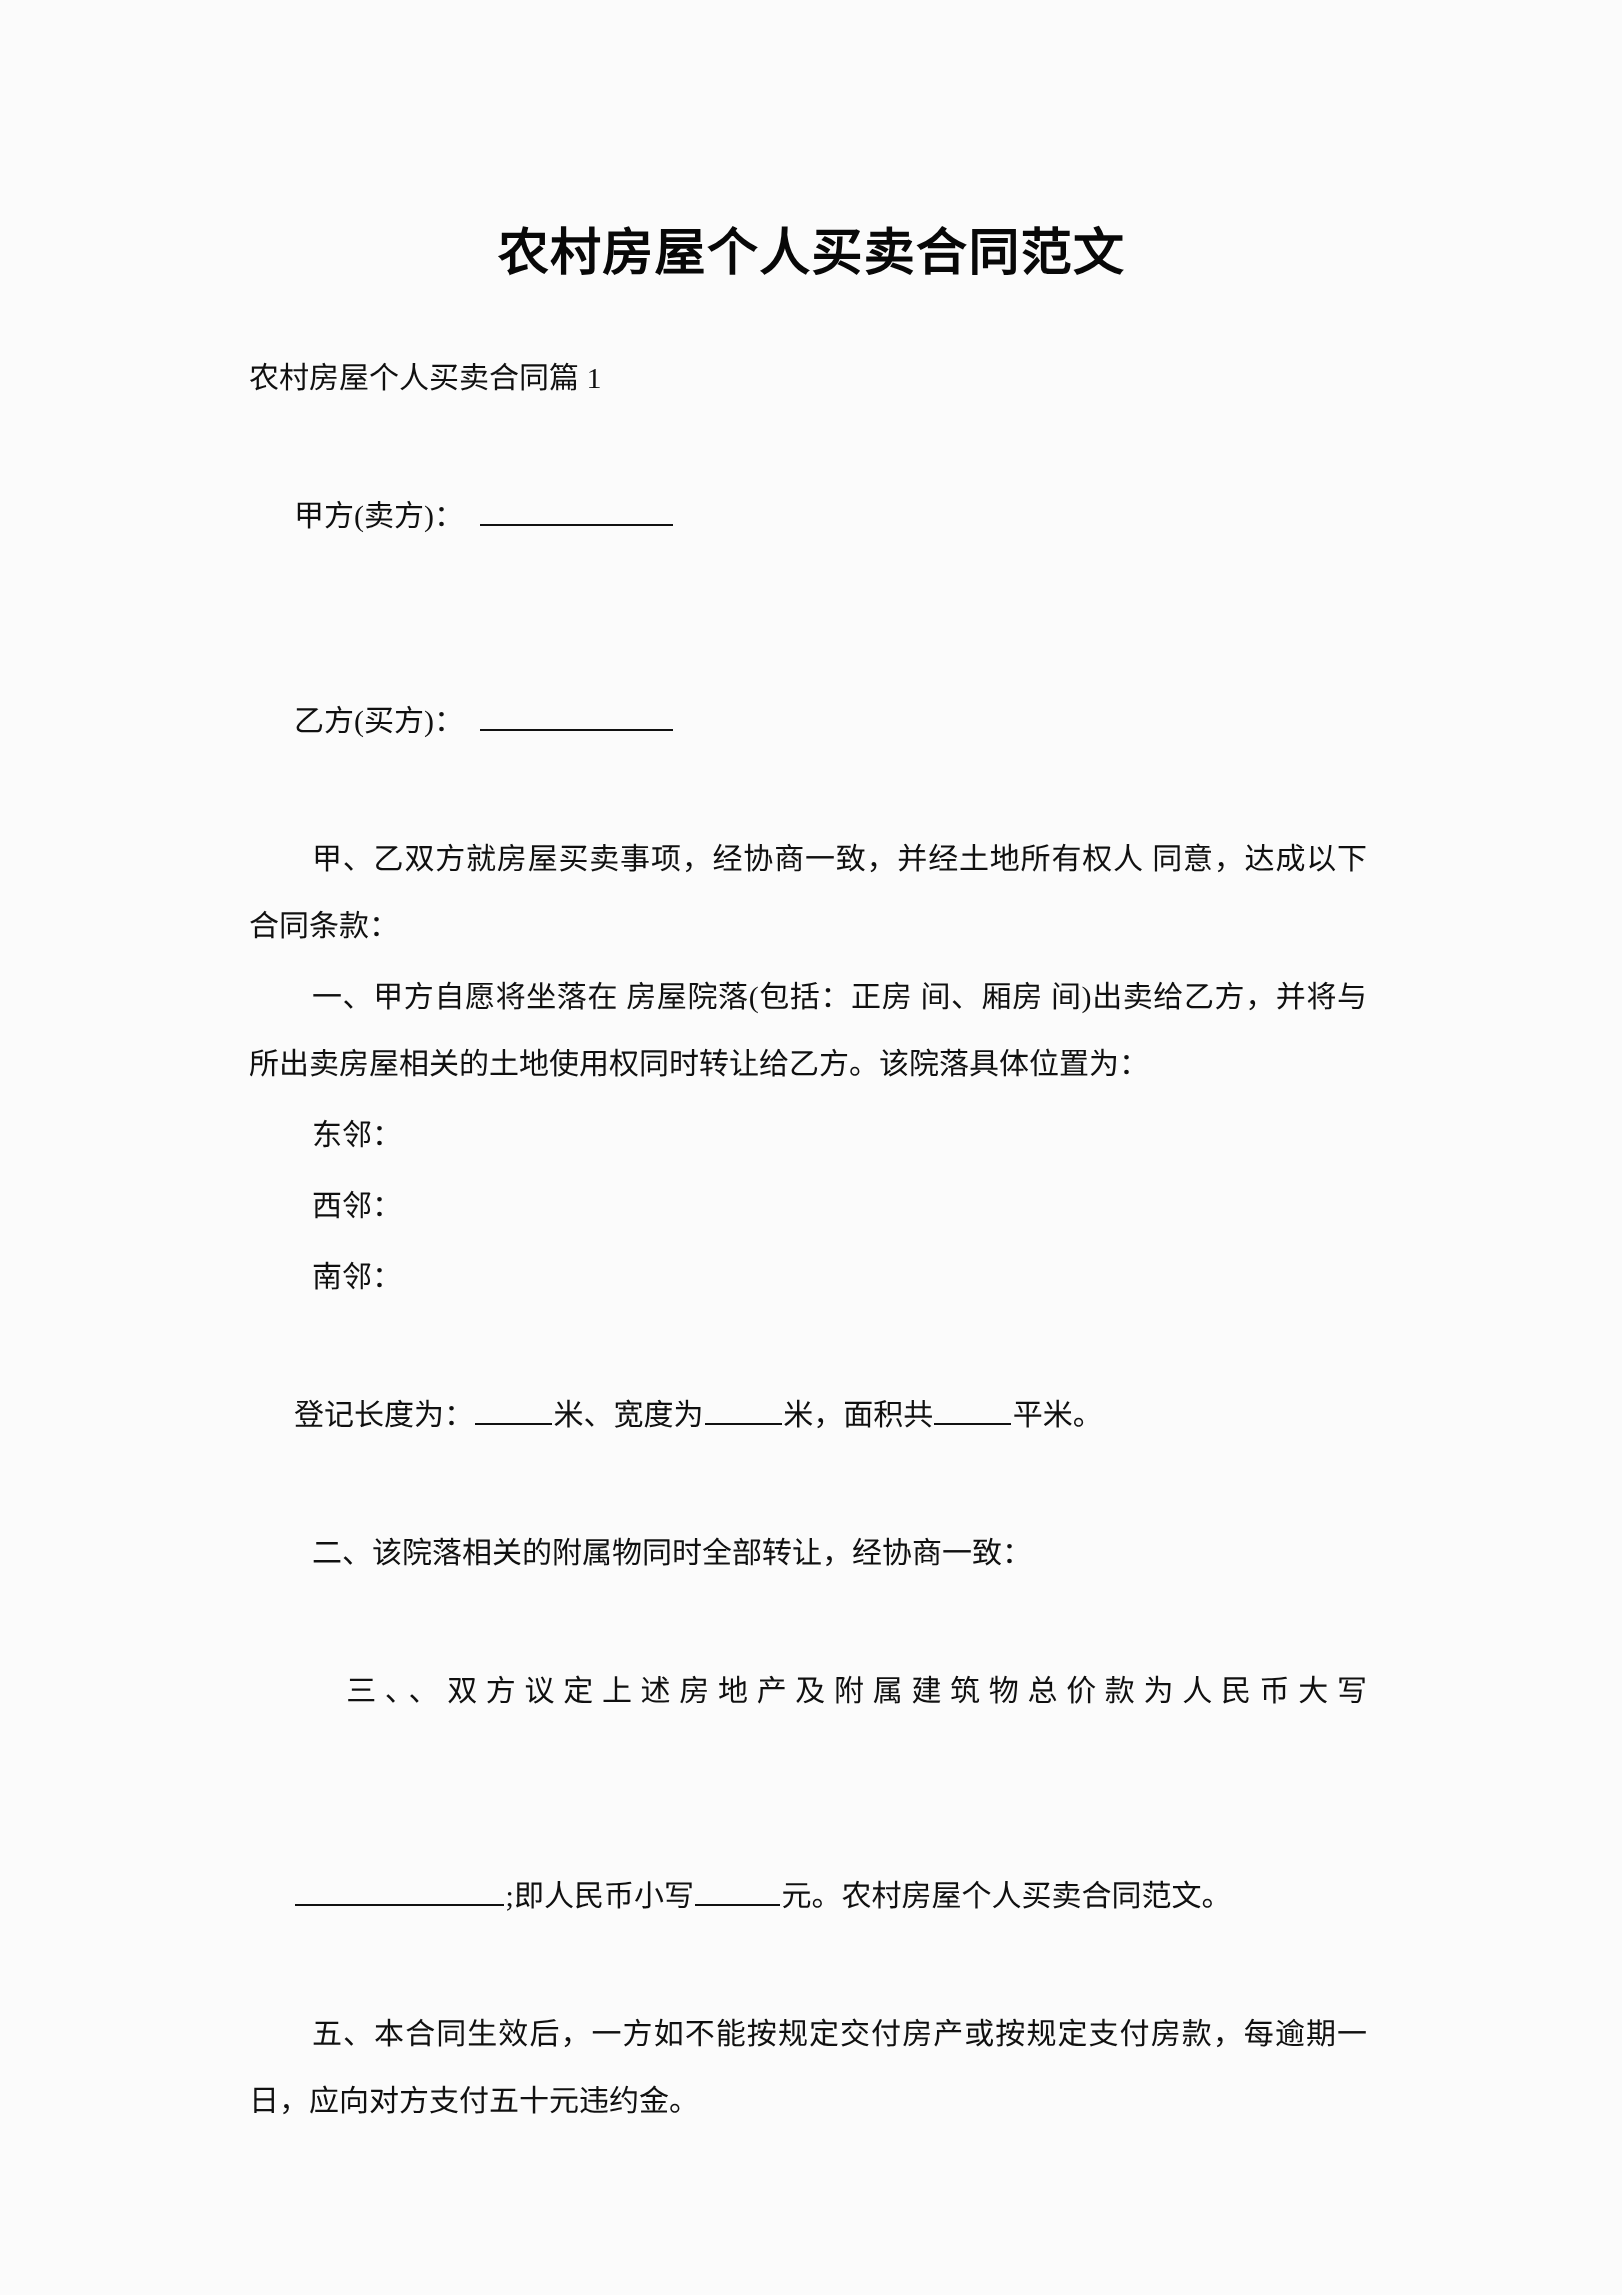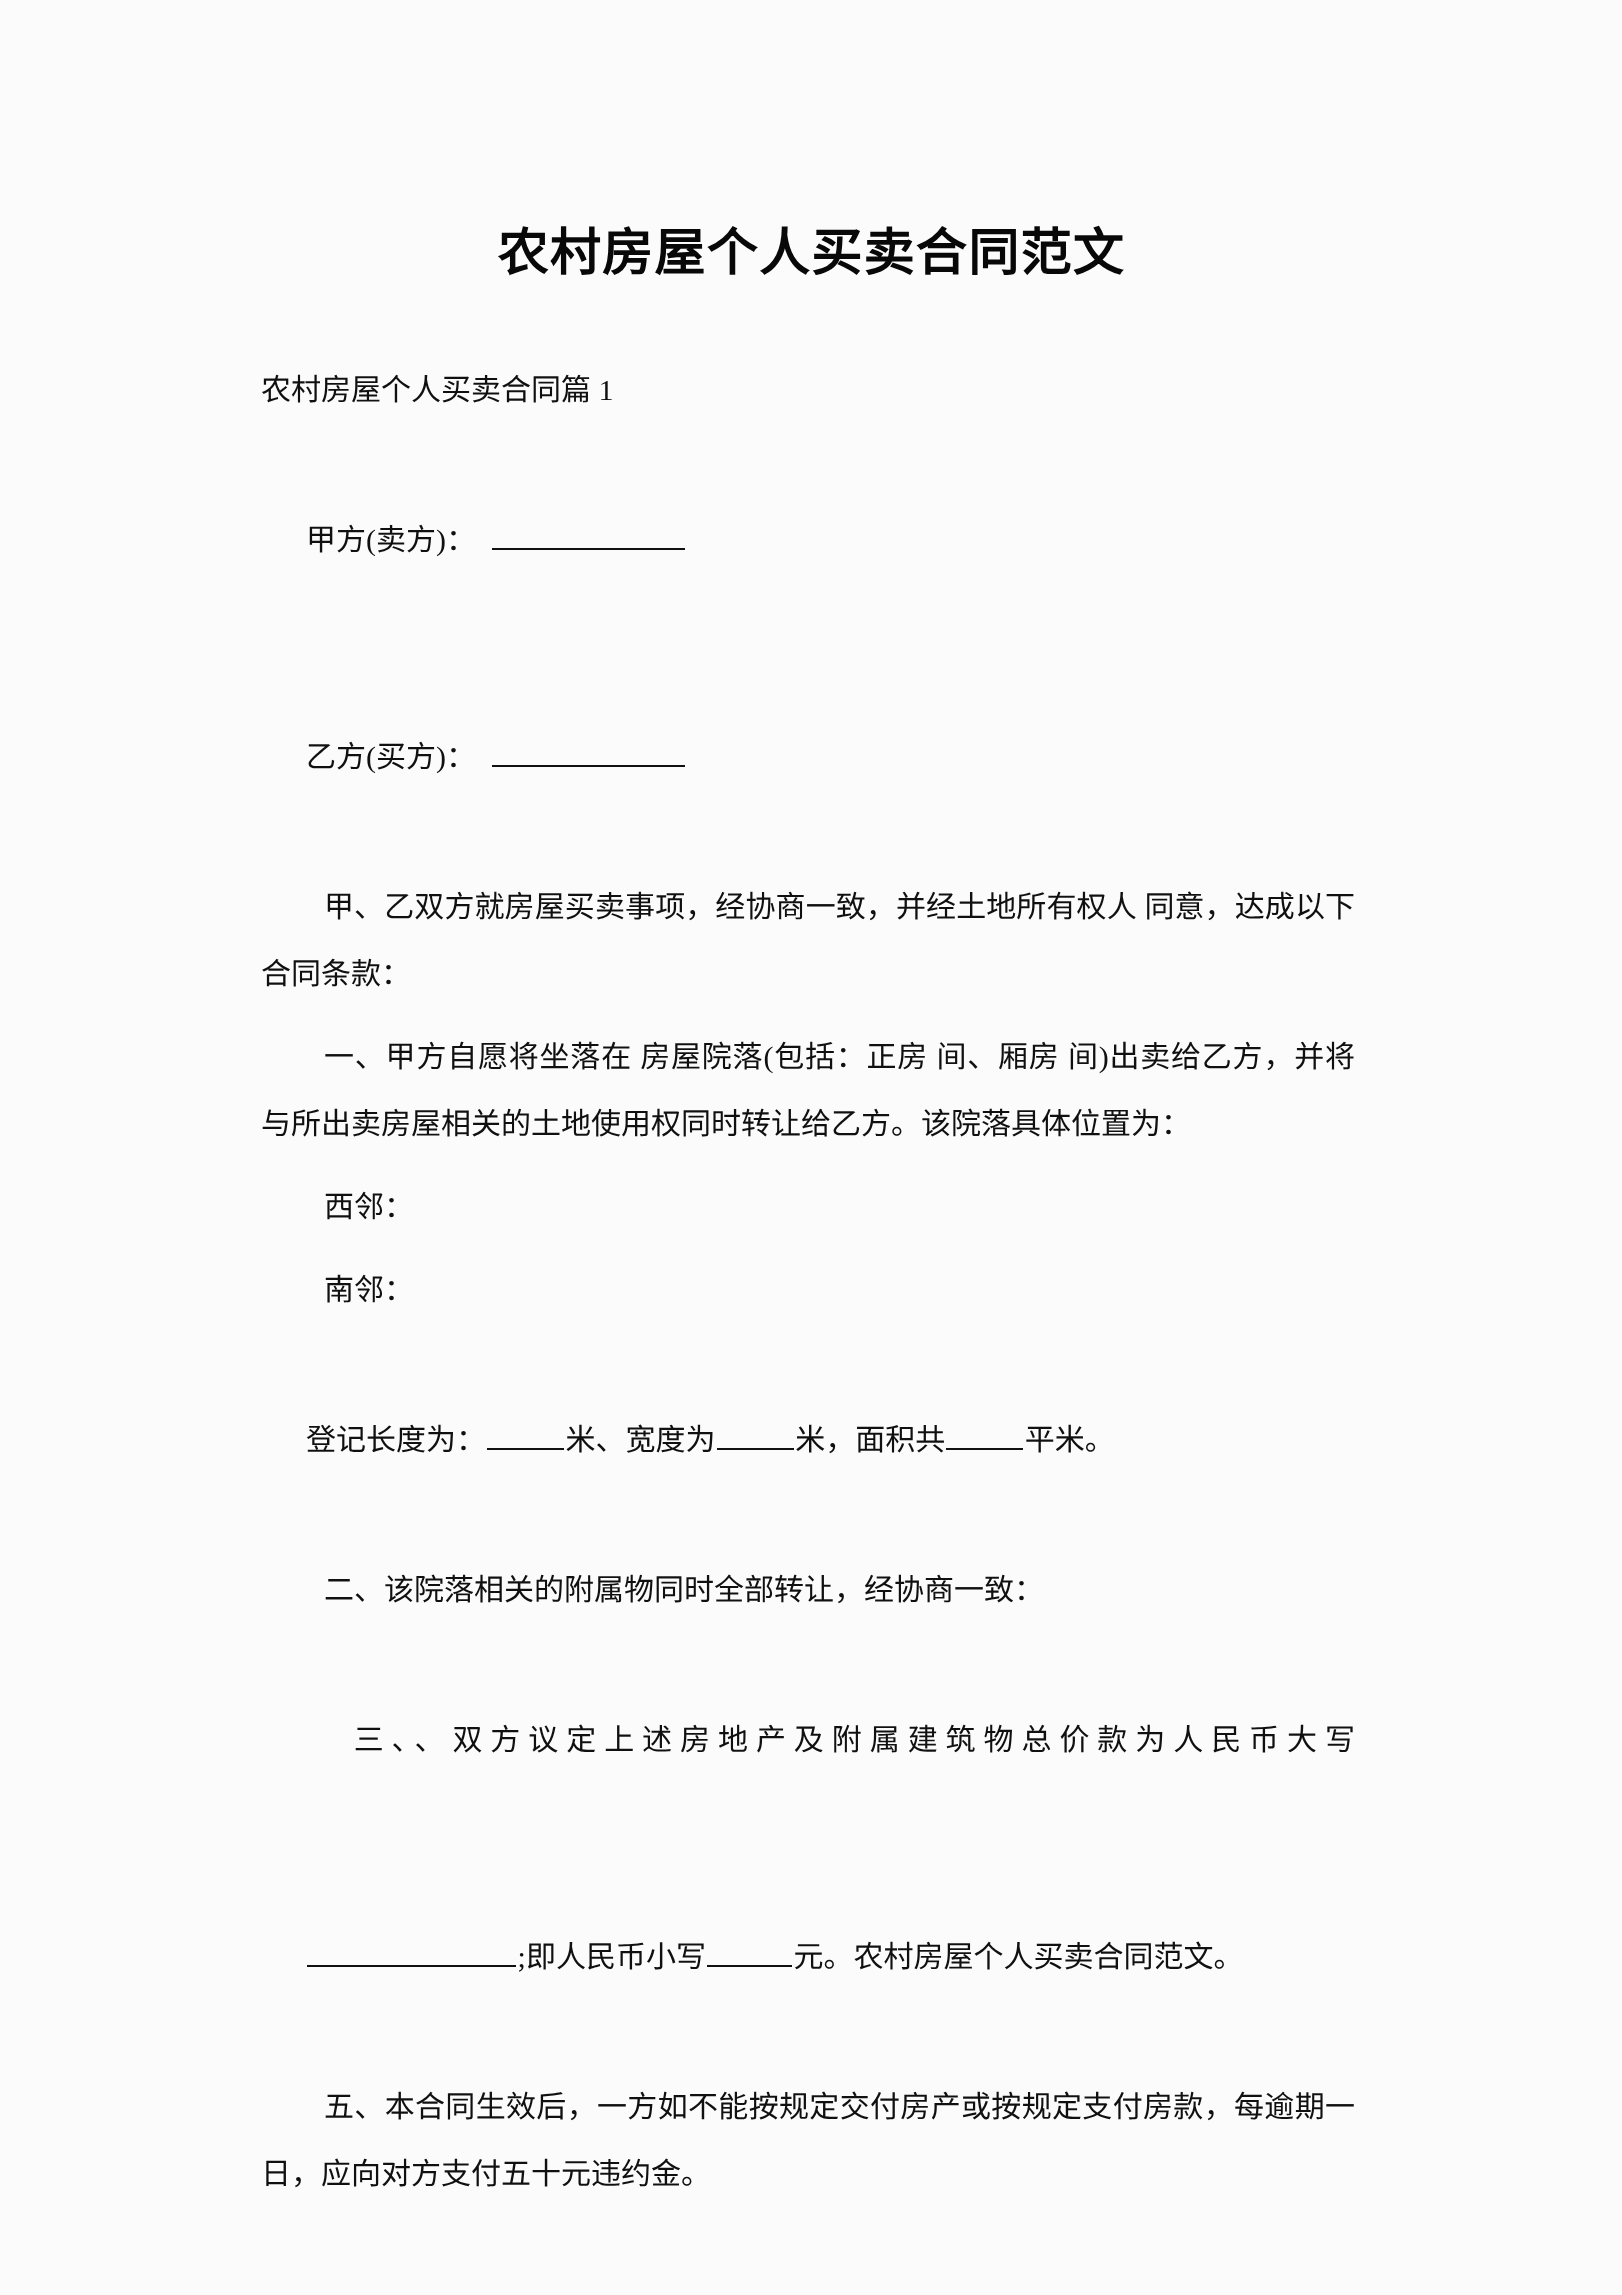--- a/index.html
+++ b/index.html
@@ -41,21 +41,21 @@
     position: absolute;
     top: 340px;
     left: 245px;
     width: 1126px;
     font-size: 30px;
     line-height: 67px;
     color: #101010;
   }
 
   .para {
-    margin: 16px;
+    margin: 4px;
     text-align: justify;
     text-justify: inter-character;
     text-align-last: left;
     word-break: break-all;
     white-space: pre-wrap;
   }
 
   
   .indent {
     text-indent: 63px;
@@ -113,20 +113,21 @@
     </p>
 
     <p class="para sub-head">
       <span>乙方(买方)：</span><span class="gap"></span><span class="blank w-long"></span>
     </p>
 
     <p class="para indent">甲、乙双方就房屋买卖事项，经协商一致，并经土地所有权人 同意，达成以下合同条款：</p>
 
     <p class="para indent">一、甲方自愿将坐落在 房屋院落(包括：正房 间、厢房 间)出卖给乙方，并将与所出卖房屋相关的土地使用权同时转让给乙方。该院落具体位置为：</p>
 
+    <p class="para subitem">东邻：</p>
 
     <p class="para subitem">西邻：</p>
 
     <p class="para subitem">南邻：</p>
 
 
     <p class="para subitem">
       <span>登记长度为：</span><span class="blank w-short"></span><span>米、宽度为</span><span class="blank w-short"></span><span>米，面积共</span><span class="blank w-short"></span><span>平米。</span>
     </p>
 

